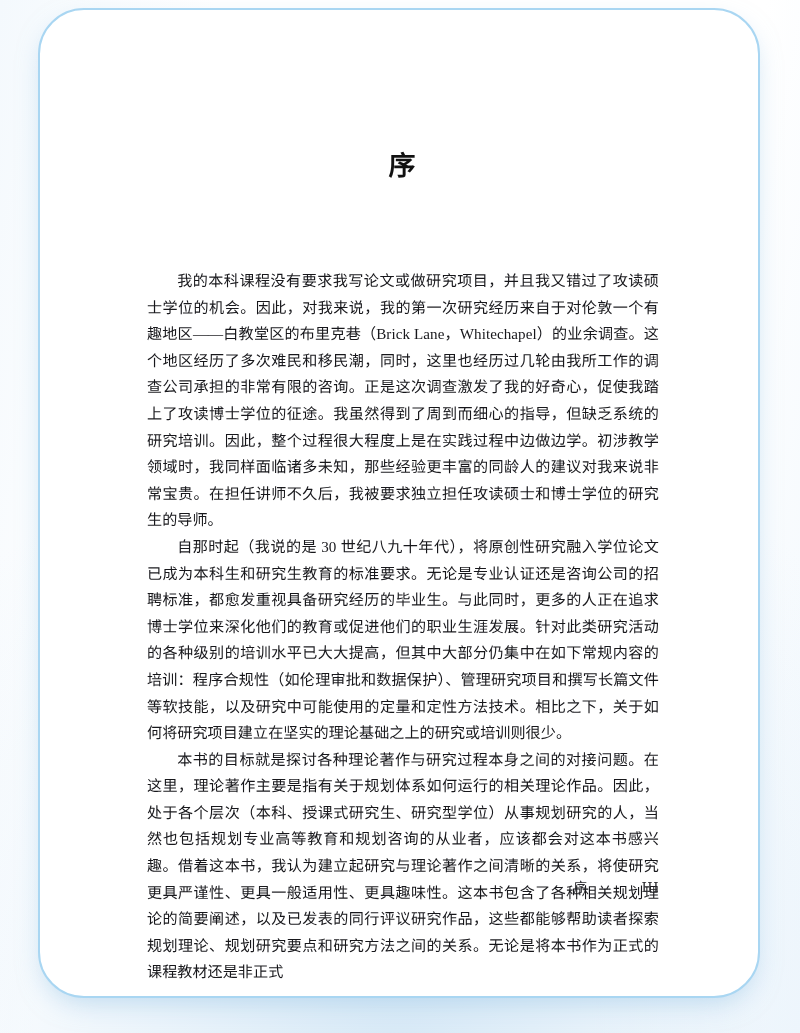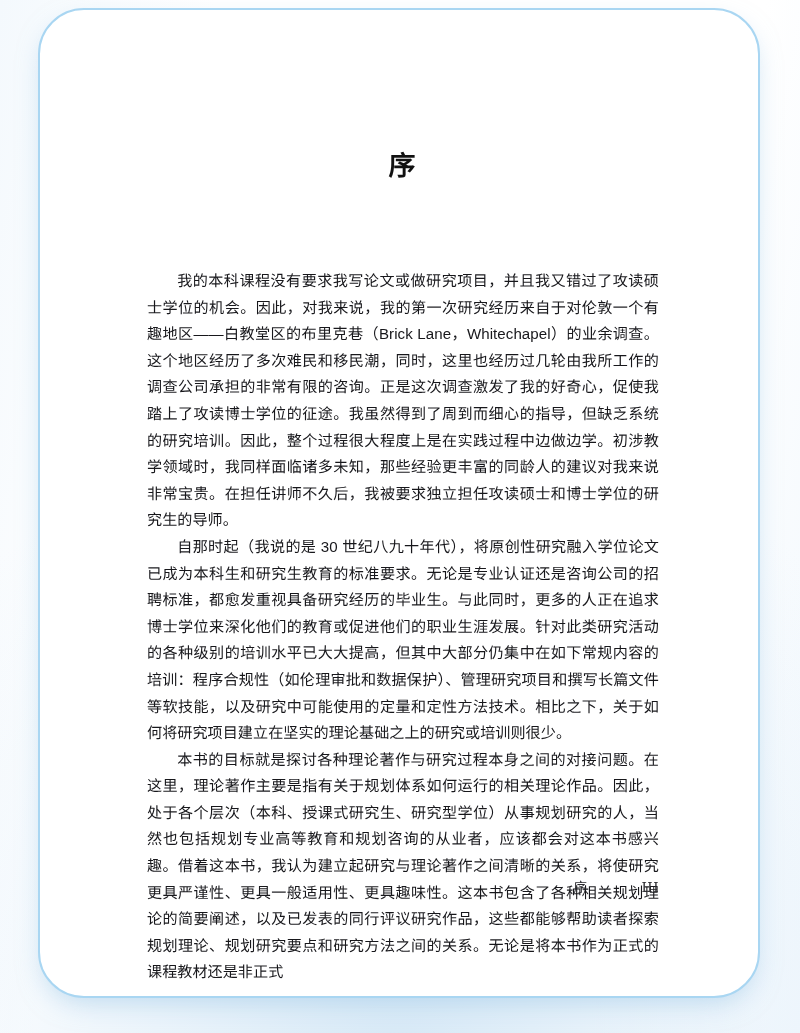--- a/index.html
+++ b/index.html
@@ -64,21 +64,21 @@
 
   .body-text {
     position: absolute;
     top: 258px;
     left: 0;
     width: 512px;
   }
 
   .body-text p {
     margin: 0;
-    font-family: Liberation Sans, sans-serif;
+    font-family: Liberation Serif, serif;
     font-size: 15.1px;
     line-height: 26.6px;
     color: #17171b;
     text-align: justify;
     text-justify: inter-character;
     text-indent: 2em;
     letter-spacing: 0.05px;
     word-break: break-all;
     -webkit-font-smoothing: antialiased;
   }

